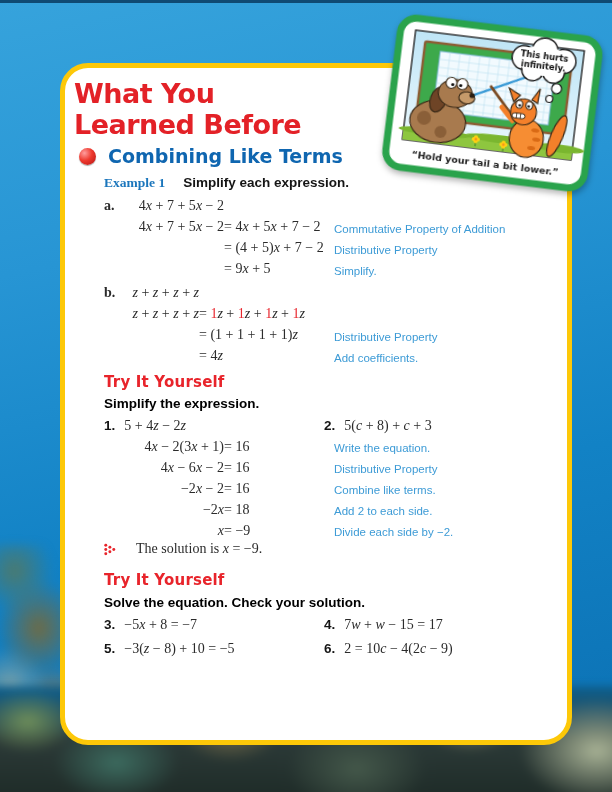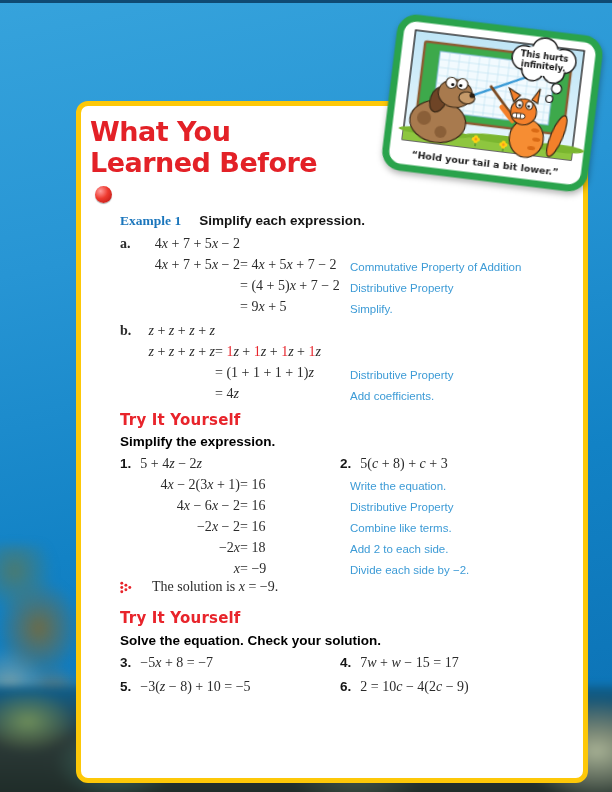--- a/index.html
+++ b/index.html
@@ -21,22 +21,22 @@
       linear-gradient(180deg,#0d608f 0%,#2c3a38 45%,#1d2a26 100%);}
   .reef-left{position:absolute;left:-14px;top:545px;width:96px;height:260px;filter:blur(5px);
     background:
       radial-gradient(55px 60px at 30% 10%,#4c7a6e 0%,rgba(76,122,110,0) 70%),
       radial-gradient(60px 70px at 55% 32%,#6e6b45 0%,rgba(110,107,69,0) 70%),
       radial-gradient(55px 60px at 25% 55%,#7fa3a8 0%,rgba(127,163,168,0) 70%),
       radial-gradient(70px 80px at 50% 80%,#4a5540 0%,rgba(74,85,64,0) 70%),
       radial-gradient(45px 50px at 70% 60%,#8a7a58 0%,rgba(138,122,88,0) 72%);}
 
   
-  .card{position:absolute;left:76px;top:63px;width:502px;height:672px;background:#fff;
-        border:5px solid #fdc808;border-radius:12px;z-index:2;margin-top:38px;}
+  .card{position:absolute;left:60px;top:63px;width:502px;height:672px;background:#fff;
+        border:5px solid #fdc808;border-radius:28px;z-index:2;}
   .content{position:absolute;left:0;top:0;right:0;bottom:0;padding:10px 18px 0 9px;}
 
   .title{font-family:"DejaVu Sans",sans-serif;font-weight:bold;font-size:27px;line-height:31px;
          color:#e32127;letter-spacing:-0.5px;}
   .sec-head{display:flex;align-items:center;margin:6px 0 0 5px;height:20px;}
   .bullet{width:17px;height:17px;border-radius:50%;margin-right:12px;flex:none;
           background:radial-gradient(circle at 32% 30%,#ff9d9d 0%,#ee3a2f 45%,#b31111 100%);
           box-shadow:0 1px 1px rgba(0,0,0,.35);}
   .sec-head .ht{font-family:"DejaVu Sans",sans-serif;font-weight:bold;font-size:19px;color:#0f66b0;}
   .sec2{margin-top:22px;}
@@ -92,20 +92,21 @@
   <div class="card">
     <div class="content">
 
       <div class="title">
         <div>What You</div>
         <div>Learned Before</div>
       </div>
 
       <div class="sec-head">
         <div class="bullet"></div>
+        <div class="ht">Combining Like Terms</div>
       </div>
 
       <div class="ex-line">
         <span class="ex-label">Example 1</span><span class="ex-text">Simplify each expression.</span>
       </div>
 
       <div class="eqrow row-label">
         <span class="plabel">a.</span>
         <span class="lhs math">4<i>x</i> + 7 + 5<i>x</i> − 2</span>
       </div>

